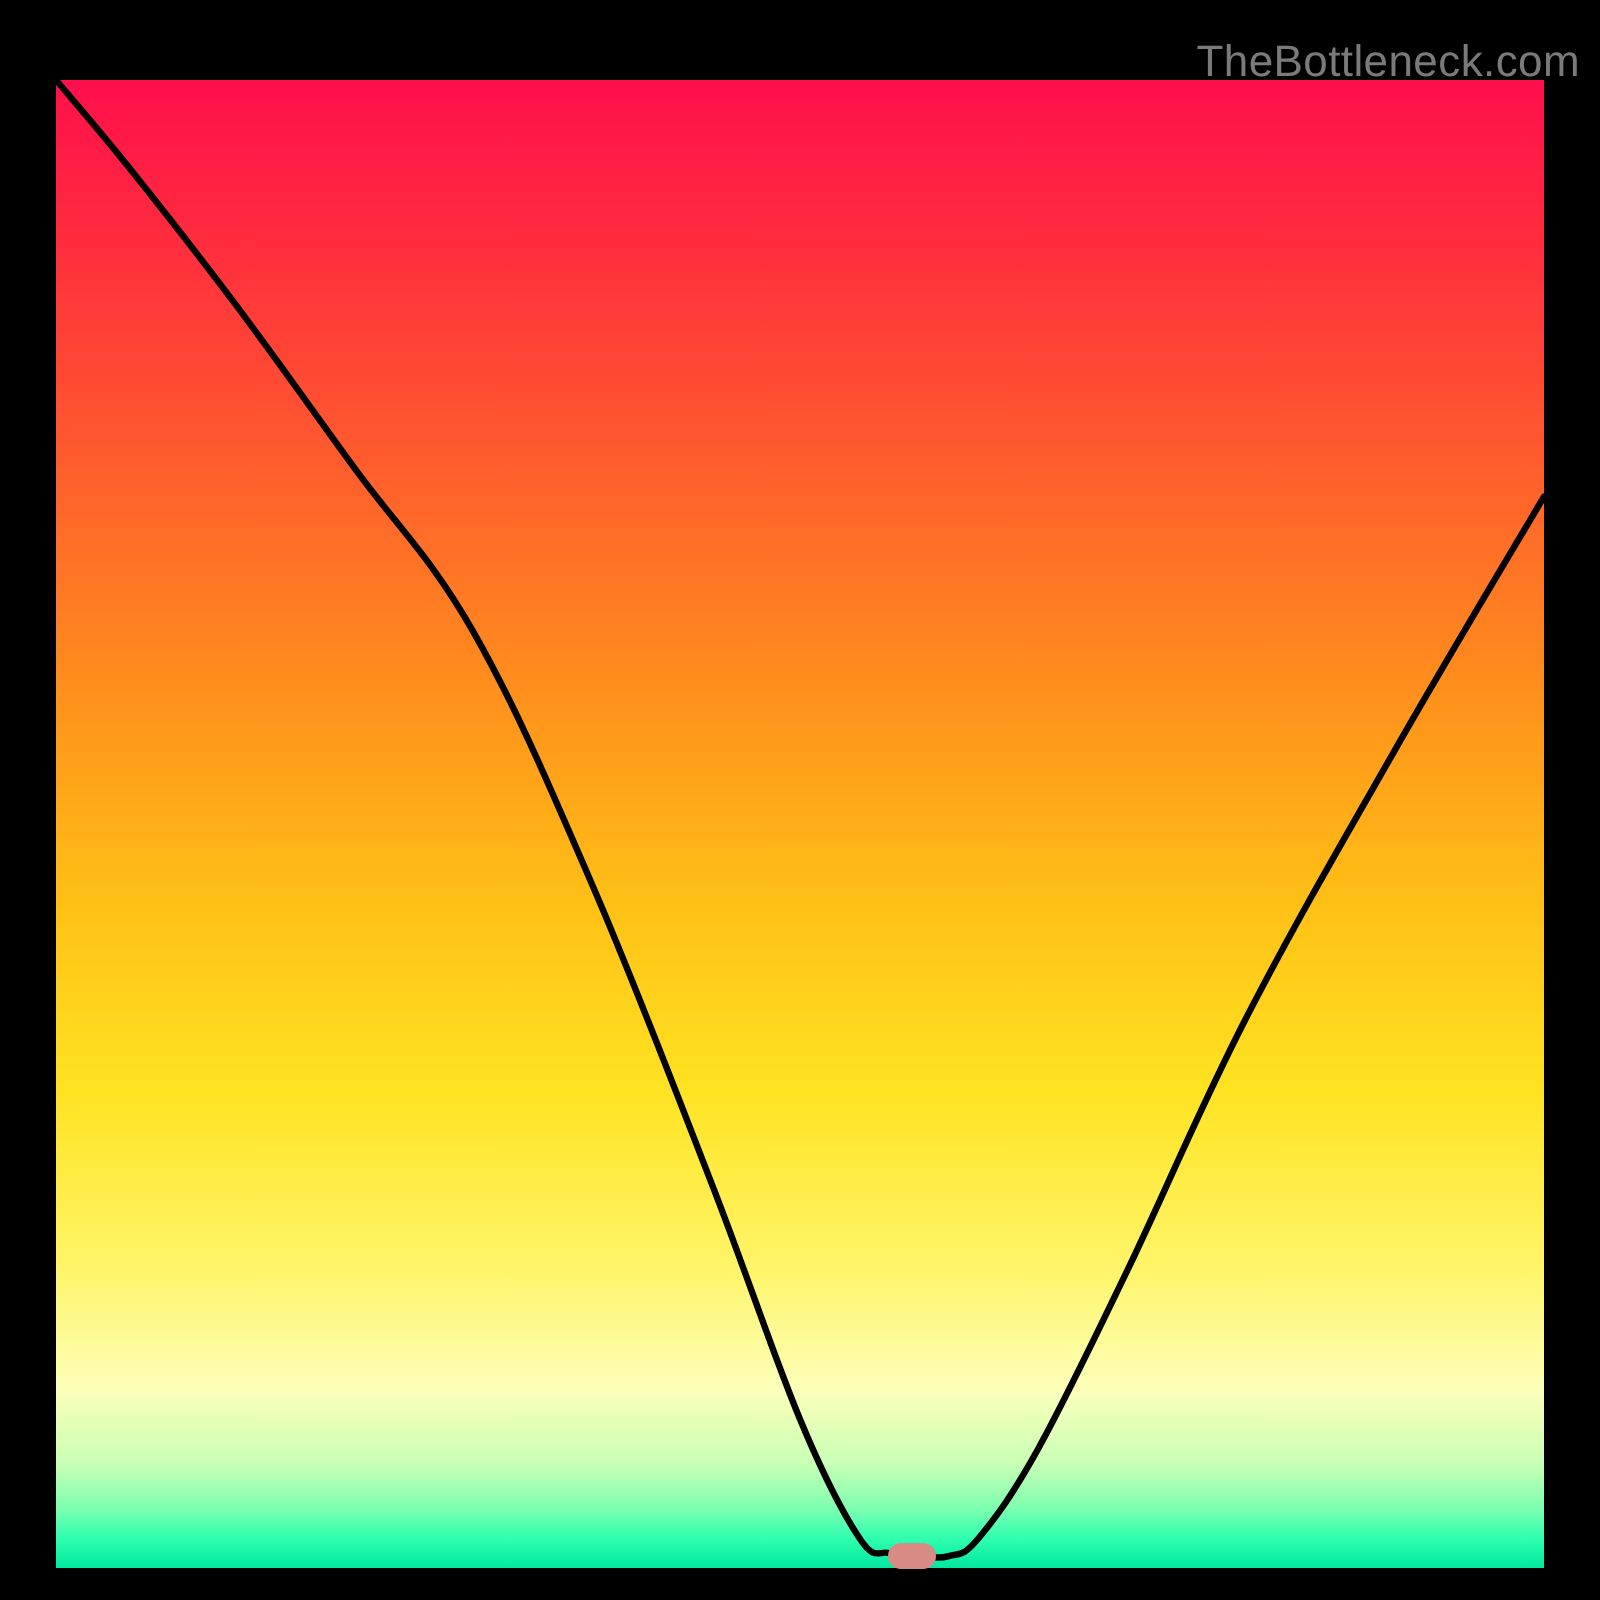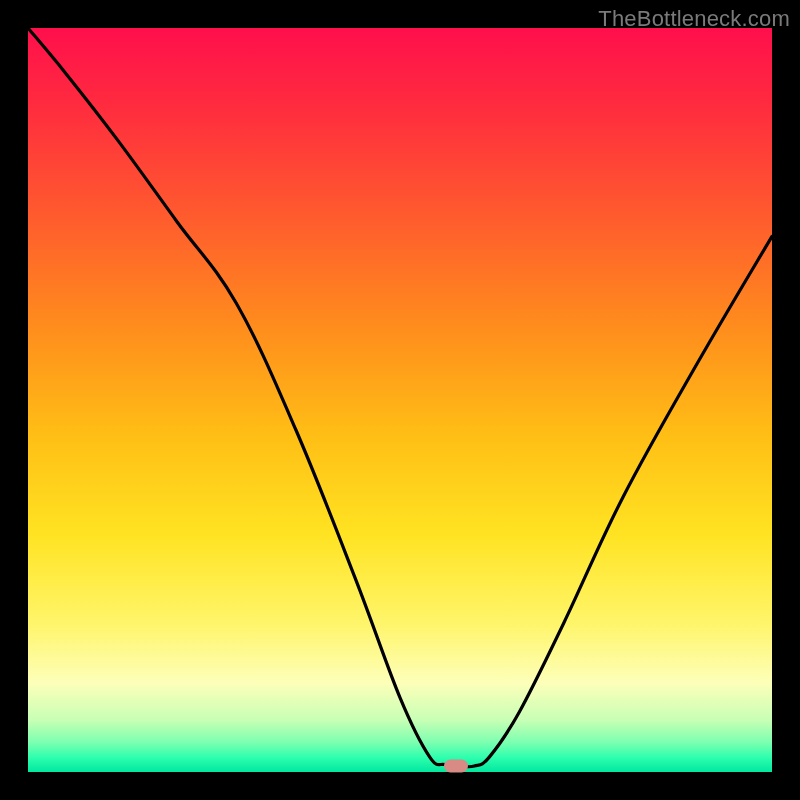--- a/index.html
+++ b/index.html
@@ -7,21 +7,21 @@
     padding: 0;
     width: 800px;
     height: 800px;
     background: #000;
     overflow: hidden;
     font-family: Arial, Helvetica, sans-serif;
   }
   .frame {
     position: absolute;
     left: 0;
-    top: 0;
+    top: 12px;
     width: 800px;
     height: 620px;
     background: #000;
   }
   .plot-area {
     position: absolute;
     left: 28px;
     top: 28px;
     width: 744px;
     height: 744px;

